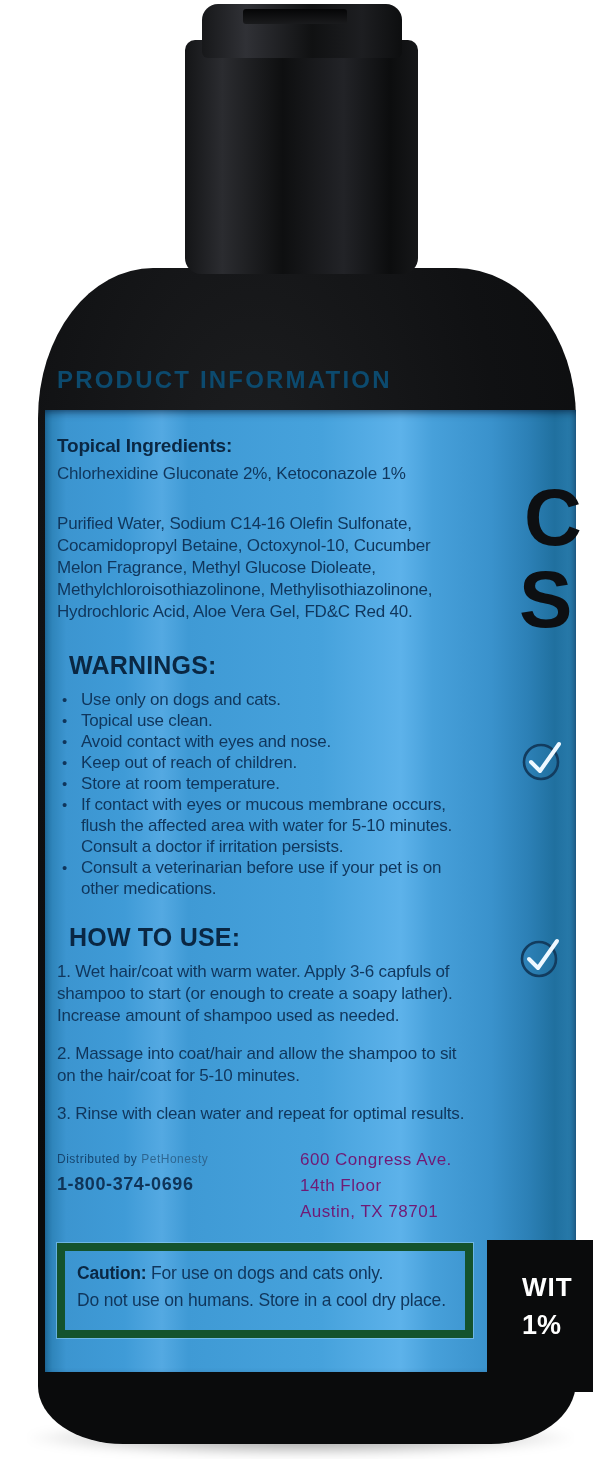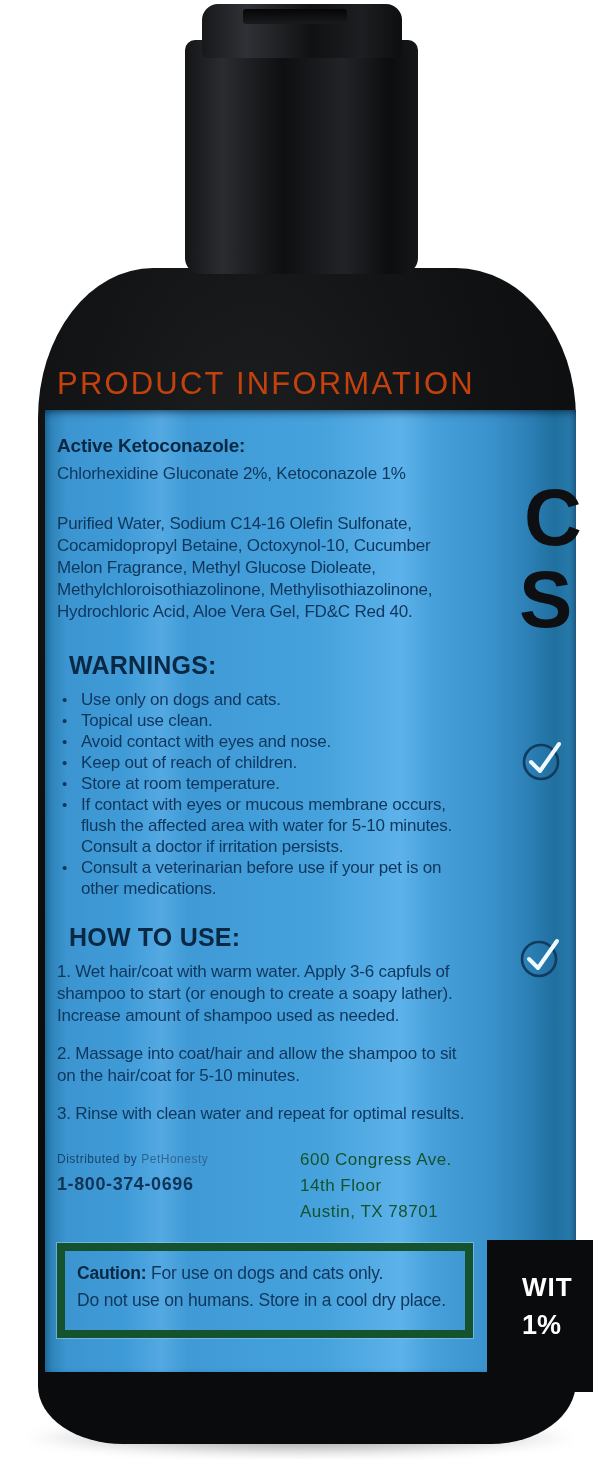--- a/index.html
+++ b/index.html
@@ -24,40 +24,40 @@
 
   
   .label{position:absolute;left:45px;top:410px;width:531px;height:962px;
     background:linear-gradient(90deg,
       #1f6d9e 0%, #2f85bb 1.4%, #3c95d0 4%,
       #3f9bd7 15%, #54a9e2 22%, #3f9ad5 27%,
       #46a2dc 52%, #5db2ea 67%, #47a0da 73%,
       #3a92cc 84%, #2c80b6 91%, #20709f 96%, #2a7dae 100%);
     box-shadow:inset 0 7px 9px -5px rgba(0,10,30,.55), inset -4px 0 6px -3px rgba(0,15,40,.45);}
 
-  .prod-info{position:absolute;left:57px;top:366px;color:#c2410c;font-size:31px;font-weight:normal;
+  .prod-info{position:absolute;left:57px;top:366px;color:#0c4a6e;font-size:24px;font-weight:bold;
     letter-spacing:2.2px;white-space:nowrap;}
 
   .content{position:absolute;left:57px;top:410px;width:420px;color:var(--text-navy);
     padding-top:25px;font-size:17px;letter-spacing:-0.2px;}
   .sec-h{font-size:19px;font-weight:bold;color:var(--heading-navy);margin:0 0 6px 0;}
   .body-txt{margin:0 0 28px 0;line-height:22px;}
   .big-h{font-size:25px;font-weight:bold;color:var(--heading-navy);margin:0 0 9px 12px;letter-spacing:0.2px;}
   ul.warn{list-style:none;margin:0 0 24px 0;padding:0;}
   ul.warn li{position:relative;padding-left:24px;line-height:21px;margin:0;}
   ul.warn li::before{content:"•";position:absolute;left:5px;top:0;font-size:15px;color:var(--text-navy);}
   .step{margin:0 0 16px 0;line-height:22px;}
   .step.last{margin-bottom:22px;}
 
   .dist-row{display:flex;margin:0 0 18px 0;}
   .dist-left{width:243px;flex:0 0 243px;}
   .dist-line{font-size:12px;letter-spacing:0.5px;color:#16456f;line-height:24px;}
   .dist-brand{color:#2e6792;}
   .dist-phone{font-size:18px;font-weight:bold;letter-spacing:0.6px;color:#0f3458;line-height:26px;}
-  .dist-right{font-size:17px;letter-spacing:0.5px;color:#14532d;line-height:26px;}
+  .dist-right{font-size:17px;letter-spacing:0.5px;color:#701a75;line-height:26px;}
 
   .caution-box{width:376px;border:8px solid #14532d;box-shadow:0 0 0 1px rgba(150,210,245,.55);
     padding:9px 12px 16px 12px;font-size:17.5px;line-height:27px;color:var(--text-navy);}
   .caution-label{font-weight:bold;color:var(--heading-navy);}
 
   
   .letter{position:absolute;color:#0d0f12;font-weight:bold;font-size:80px;line-height:1;}
   .letter-c{left:524px;top:478px;}
   .letter-s{left:519px;top:560px;}
   .check{position:absolute;width:44px;height:46px;}
@@ -80,21 +80,21 @@
   <div class="cap-body"></div>
   <div class="cap-top"></div>
   <div class="cap-groove"></div>
 
   <div class="label"></div>
 
   <div class="prod-info">PRODUCT INFORMATION</div>
 
   <div class="content">
 
-    <div class="sec-h">Active Ketoconazole:</div>
+    <div class="sec-h">Topical Ingredients:</div>
     <p class="body-txt">Chlorhexidine Gluconate 2%, Ketoconazole 1%</p>
 
     <p class="body-txt">Purified Water, Sodium C14-16 Olefin Sulfonate, Cocamidopropyl Betaine, Octoxynol-10, Cucumber Melon Fragrance, Methyl Glucose Dioleate, Methylchloroisothiazolinone, Methylisothiazolinone, Hydrochloric Acid, Aloe Vera Gel, FD&amp;C Red 40.</p>
 
     <div class="big-h">WARNINGS:</div>
     <ul class="warn">
       <li>Use only on dogs and cats.</li>
       <li>Topical use clean.</li>
       <li>Avoid contact with eyes and nose.</li>
       <li>Keep out of reach of children.</li>

